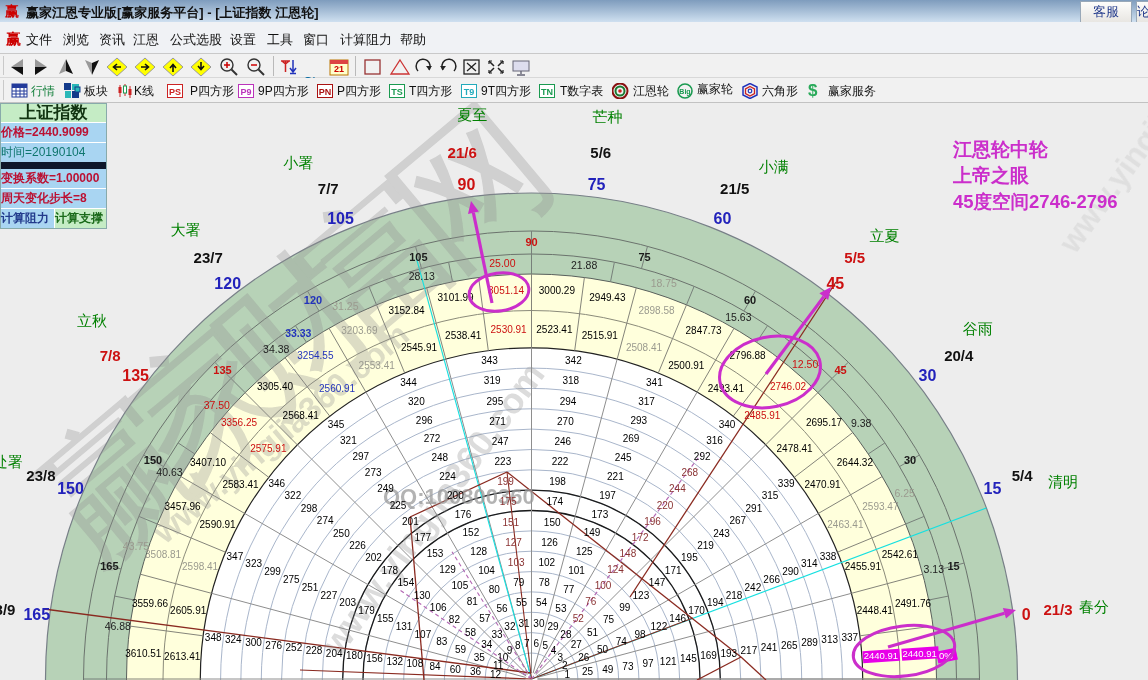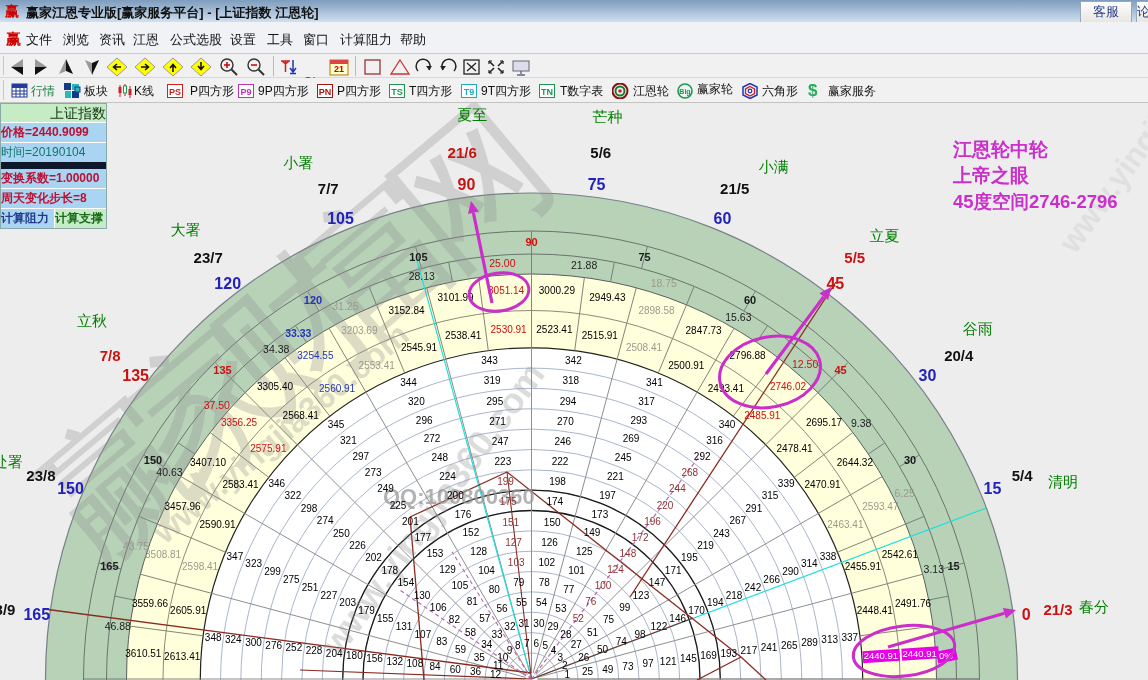--- a/index.html
+++ b/index.html
@@ -612,21 +612,21 @@
       <polygon points="8,0.5 15,4 15,12 8,15.5 1,12 1,4" fill="none" stroke="#2233bb" stroke-width="1.5"></polygon>
       <polygon points="8,3.5 12.5,6 12.5,10.5 8,13 3.5,10.5 3.5,6" fill="none" stroke="#cc2222" stroke-width="1.3"></polygon>
       <circle cx="8" cy="8" r="1.8" fill="none" stroke="#2233bb" stroke-width="1.2"></circle>
     </svg>
     <span style="position:absolute;left:762px;top:5px;font-size:12px;color:#111">六角形</span>
     <span style="position:absolute;left:808px;top:3px;font-size:17px;font-weight:bold;color:#2aaa5a">$</span>
     <span style="position:absolute;left:828px;top:5px;font-size:12px;color:#111">赢家服务</span>
 </div>
 
 <div style="position:absolute;left:0;top:103px;width:107px;background:#a9d5f2;border:1px solid #8aa;box-sizing:border-box">
- <div style="height:18px;background:#c5ecc5;border-bottom:1px solid #fff;text-align:right;font-size:14px;font-weight:normal;color:#113311;line-height:18px">上证指数</div>
+ <div style="height:18px;background:#c5ecc5;border-bottom:1px solid #fff;text-align:center;font-size:17px;font-weight:bold;color:#113311;line-height:18px">上证指数</div>
  <div style="height:19px;border-bottom:1px solid #fff;font-size:12px;font-weight:bold;color:#bb1133;line-height:19px;white-space:nowrap">价格=2440.9099</div>
  <div style="height:19px;border-bottom:7px solid #0f172a;font-size:12px;font-weight:normal;color:#0f766e;line-height:19px;white-space:nowrap">时间=20190104</div>
  <div style="height:19px;border-bottom:1px solid #fff;font-size:12px;font-weight:bold;color:#bb1133;line-height:19px;white-space:nowrap">变换系数=1.00000</div>
  <div style="height:19px;border-bottom:1px solid #fff;font-size:12px;font-weight:bold;color:#bb1133;line-height:19px;white-space:nowrap">周天变化步长=8</div>
  <div style="height:19px;display:flex">
   <div style="width:53px;background:#a9d5f2;border-right:1px solid #fff;font-size:12px;font-weight:bold;color:#223a8c;line-height:19px;text-align:left">计算阻力</div>
   <div style="flex:1;background:#c5ecc5;font-size:12px;font-weight:bold;color:#1a6a1a;line-height:19px;text-align:left">计算支撑</div>
  </div>
 </div>
 </body></html>

